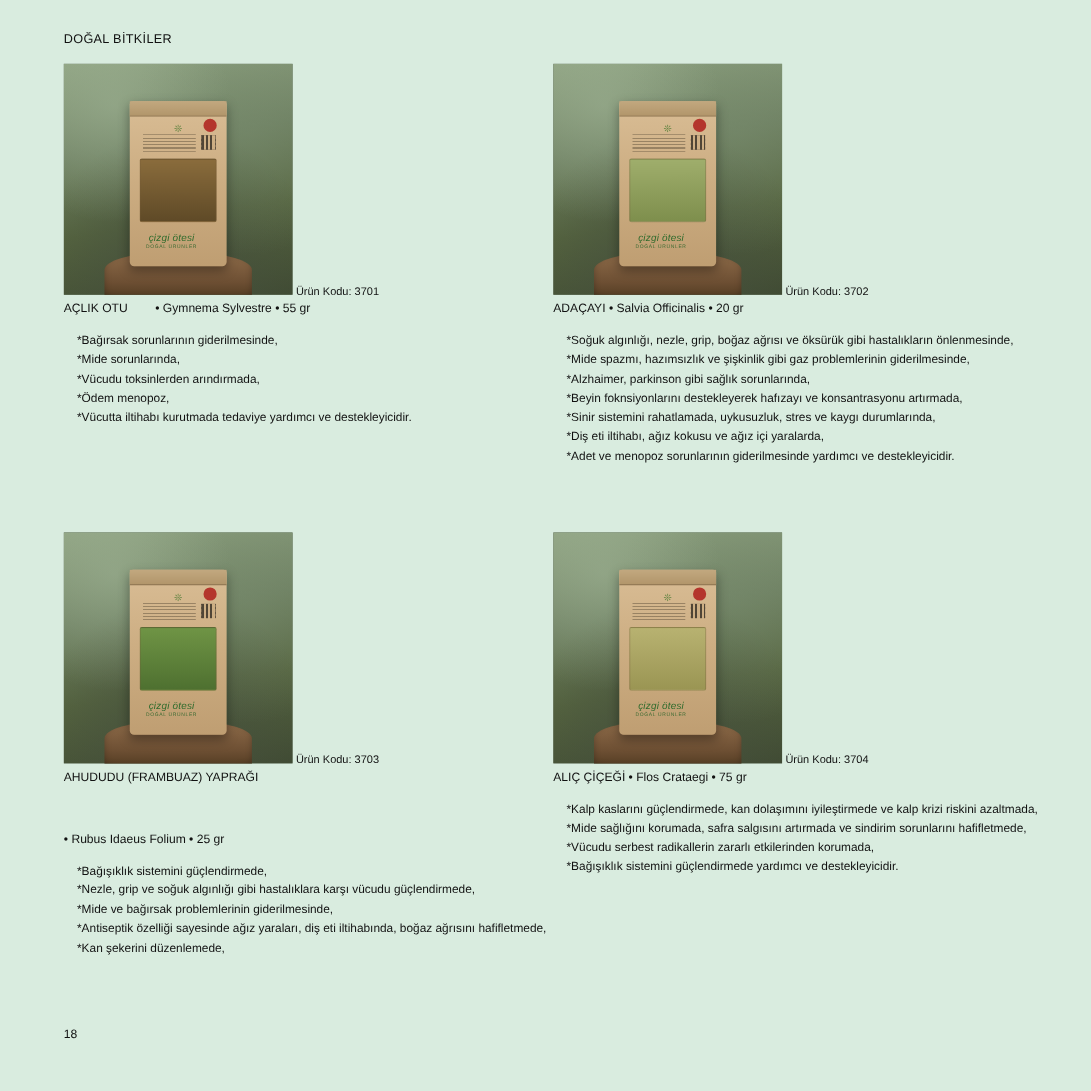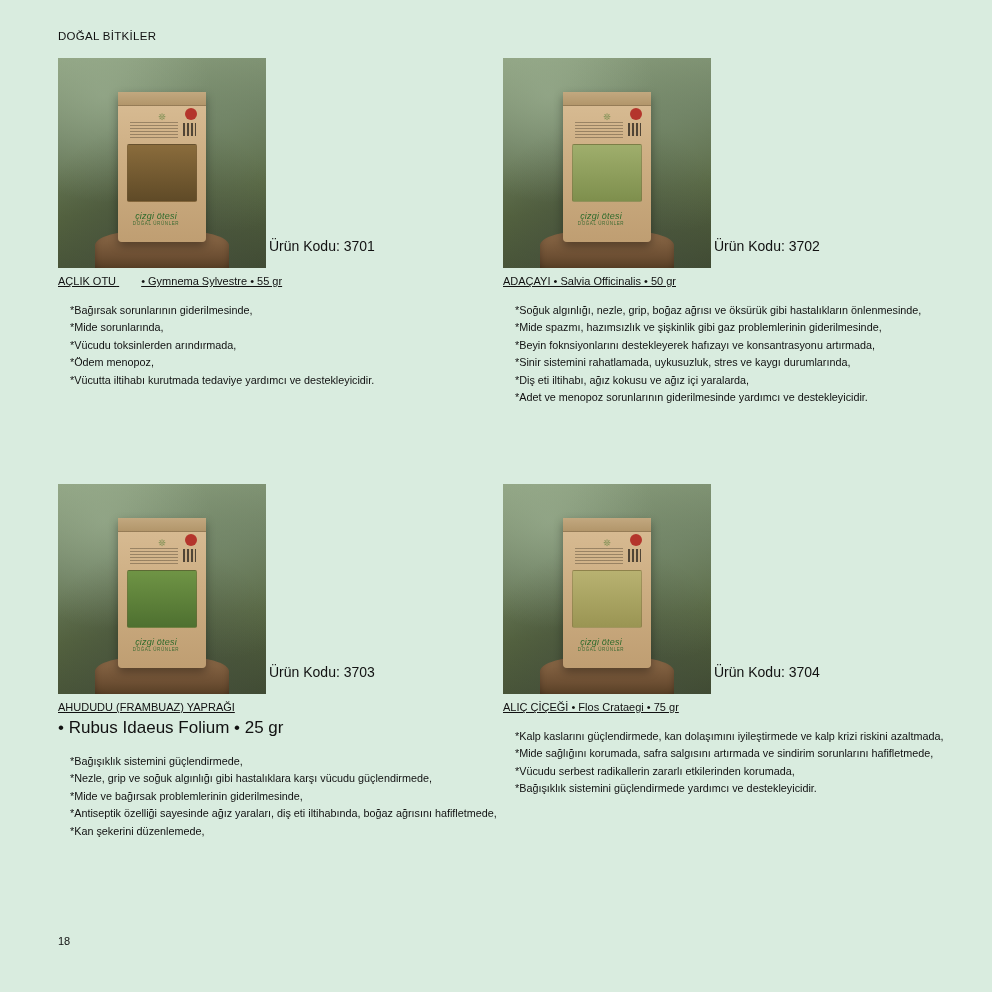--- a/index.html
+++ b/index.html
@@ -158,36 +158,36 @@
     top: 30px;
     width: 48px;
     height: 16px;
     background:
       repeating-linear-gradient(0deg, rgba(60,50,35,0.55) 0 1px, rgba(0,0,0,0) 1px 3px);
     opacity: 0.7;
   }
   .code {
     position: absolute;
     left: 211px;
-    bottom: 17px;
-    font-size: 14px;
+    bottom: 0px;
+    font-size: 10px;
     color: #111;
     white-space: nowrap;
   }
   .prod-name {
     margin-top: 3px;
     font-size: 11px;
     color: #111;
     line-height: 1.45;
-    text-decoration: underline;
   }
   .prod-sub {
-    font-size: 17px;
+    font-size: 11px;
     color: #111;
     line-height: 1.45;
+    margin-top: 40px;
   }
   .bullets {
     margin: 12px;
     padding: 0;
     list-style: none;
   }
   .bullets li {
     font-size: 10.8px;
     line-height: 1.62;
     color: #111;
@@ -257,25 +257,26 @@
             <div class="window"></div>
             <div class="brand">
               <span>çizgi ötesi</span>
               <small>DOĞAL ÜRÜNLER</small>
             </div>
           </div>
         </div>
         <div class="code">Ürün Kodu: 3702</div>
       </div>
       <div class="prod-name">
-        <span>ADAÇAYI • Salvia Officinalis • 50 gr</span>
+        <span>ADAÇAYI • Salvia Officinalis • 20 gr</span>
       </div>
       <ul class="bullets">
         <li>*Soğuk algınlığı, nezle, grip, boğaz ağrısı ve öksürük gibi hastalıkların önlenmesinde,</li>
         <li>*Mide spazmı, hazımsızlık ve şişkinlik gibi gaz problemlerinin giderilmesinde,</li>
+        <li>*Alzhaimer, parkinson gibi sağlık sorunlarında,</li>
         <li>*Beyin foknsiyonlarını destekleyerek hafızayı ve konsantrasyonu artırmada,</li>
         <li>*Sinir sistemini rahatlamada, uykusuzluk, stres ve kaygı durumlarında,</li>
         <li>*Diş eti iltihabı, ağız kokusu ve ağız içi yaralarda,</li>
         <li>*Adet ve menopoz sorunlarının giderilmesinde yardımcı ve destekleyicidir.</li>
       </ul>
     </div>
 
     <div class="product p3">
       <div class="photo-row">
         <div class="photo win-3">

